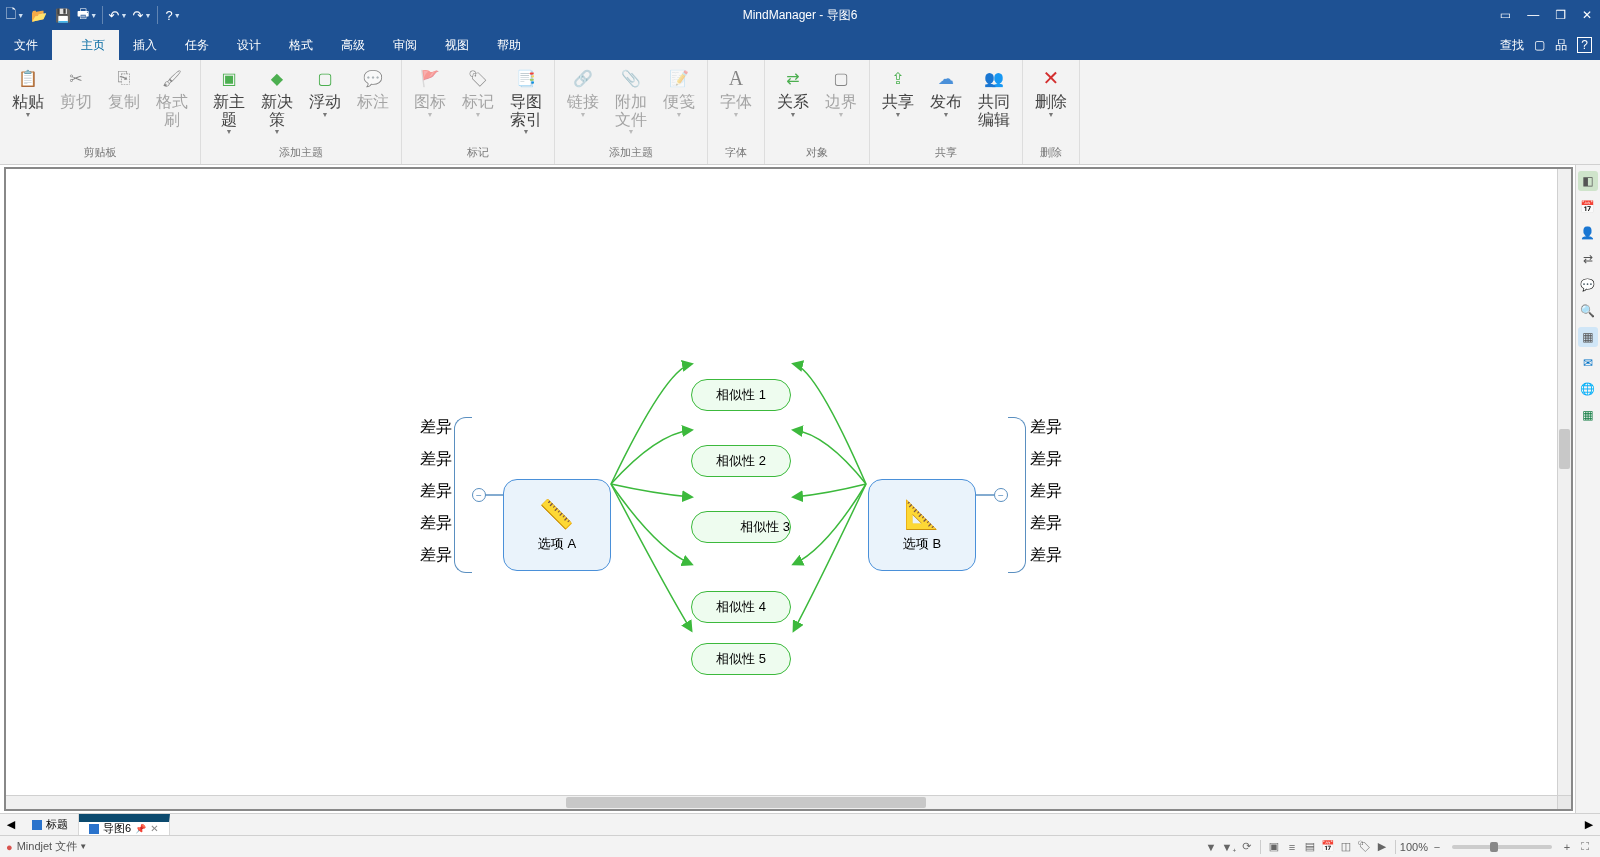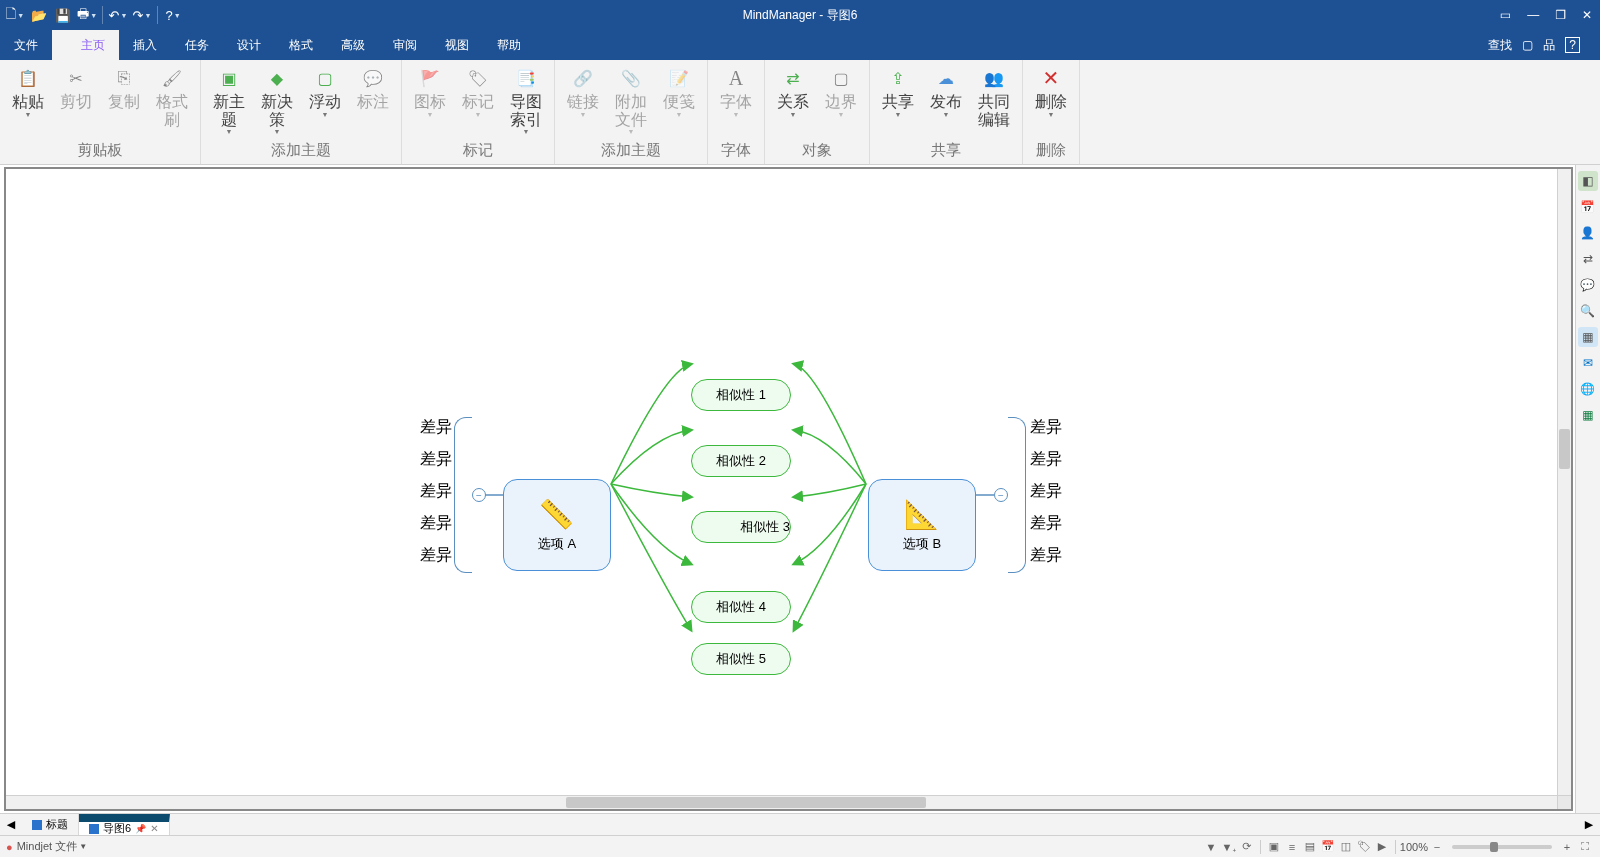--- a/index.html
+++ b/index.html
@@ -11,34 +11,34 @@
 .qicon { width: 22px; height: 22px; display: flex; align-items: center; justify-content: center; cursor: pointer; font-size: 13px; color: #fff; }
 .qsep { width: 1px; height: 18px; background: rgba(255,255,255,.3); margin: 0 2px; }
 .qdrop { font-size: 7px; margin-left: 1px; color: #cfe0f2; }
 .title-text { position: absolute; left: 50%; transform: translateX(-50%); font-size: 12px; color: #fff; }
 .wincontrols { position: absolute; right: 4px; display: flex; gap: 8px; font-size: 12px; }
 .wincontrols span { cursor: pointer; padding: 0 4px; }
 
 
 .menubar { height: 30px; background: #1e5193; display: flex; align-items: stretch; color: #fff; font-size: 12px; }
 .menutab { padding: 0 14px; display: flex; align-items: center; cursor: pointer; }
-.menutab.active { background: #f3f3f3; color: #8b5cf6; padding-left: 29px; }
+.menutab.active { background: #f3f3f3; color: #0369a1; padding-left: 29px; }
 .menuspacer { flex: 1; }
-.menuright { display: flex; align-items: center; gap: 10px; padding-right: 20px; margin-left: 36px; }
+.menuright { display: flex; align-items: center; gap: 10px; padding-right: 8px; margin-left: 36px; }
 
 
 .ribbon { height: 105px; background: #f3f3f3; border-bottom: 1px solid #d0d0d0; display: flex; }
 .rgroup { border-right: 1px solid #ddd; display: flex; flex-direction: column; padding: 4px 6px 2px 6px; }
 .rbuttons { flex: 1; display: flex; align-items: flex-start; gap: 4px; }
 .rbtn { display: flex; flex-direction: column; align-items: center; width: 44px; cursor: pointer; padding: 2px 0; text-align: center; }
 .rbtn.disabled { opacity: .45; cursor: default; }
 .ricon { width: 24px; height: 24px; margin-bottom: 3px; display: flex; align-items: center; justify-content: center; }
 .rlabel { font-size: 16px; color: #444; line-height: 1.1; }
 .rdrop { font-size: 7px; color: #777; }
-.rgroup-label { text-align: center; font-size: 15px; color: #777; padding-bottom: 2px; position: relative;}
+.rgroup-label { text-align: center; font-size: 11px; color: #777; padding-bottom: 2px; position: relative;}
 
 
 .mainrow { flex: 1; display: flex; min-height: 0; }
 .canvas-wrap { flex: 1; border: 2px solid #888; margin: 2px 2px 2px 4px; position: relative; background: #fff; overflow: hidden; }
 .vscroll { position: absolute; right: 0; top: 0; bottom: 14px; width: 14px; background: #f0f0f0; border-left: 1px solid #d0d0d0; }
 .vthumb { position: absolute; left: 1px; right: 1px; top: 260px; height: 40px; background: #c8c8c8; border-radius: 2px; }
 .hscroll { position: absolute; left: 0; right: 14px; bottom: 0; height: 14px; background: #f0f0f0; border-top: 1px solid #d0d0d0; }
 .hthumb { position: absolute; top: 1px; bottom: 1px; left: 560px; width: 360px; background: #c8c8c8; border-radius: 2px; }
 .canvas { position: absolute; inset: 0; }
 .sqicon { position: absolute; right: 0; bottom: 0; width: 14px; height: 14px; background: #e8e8e8; border-left: 1px solid #d0d0d0; border-top: 1px solid #d0d0d0; }

